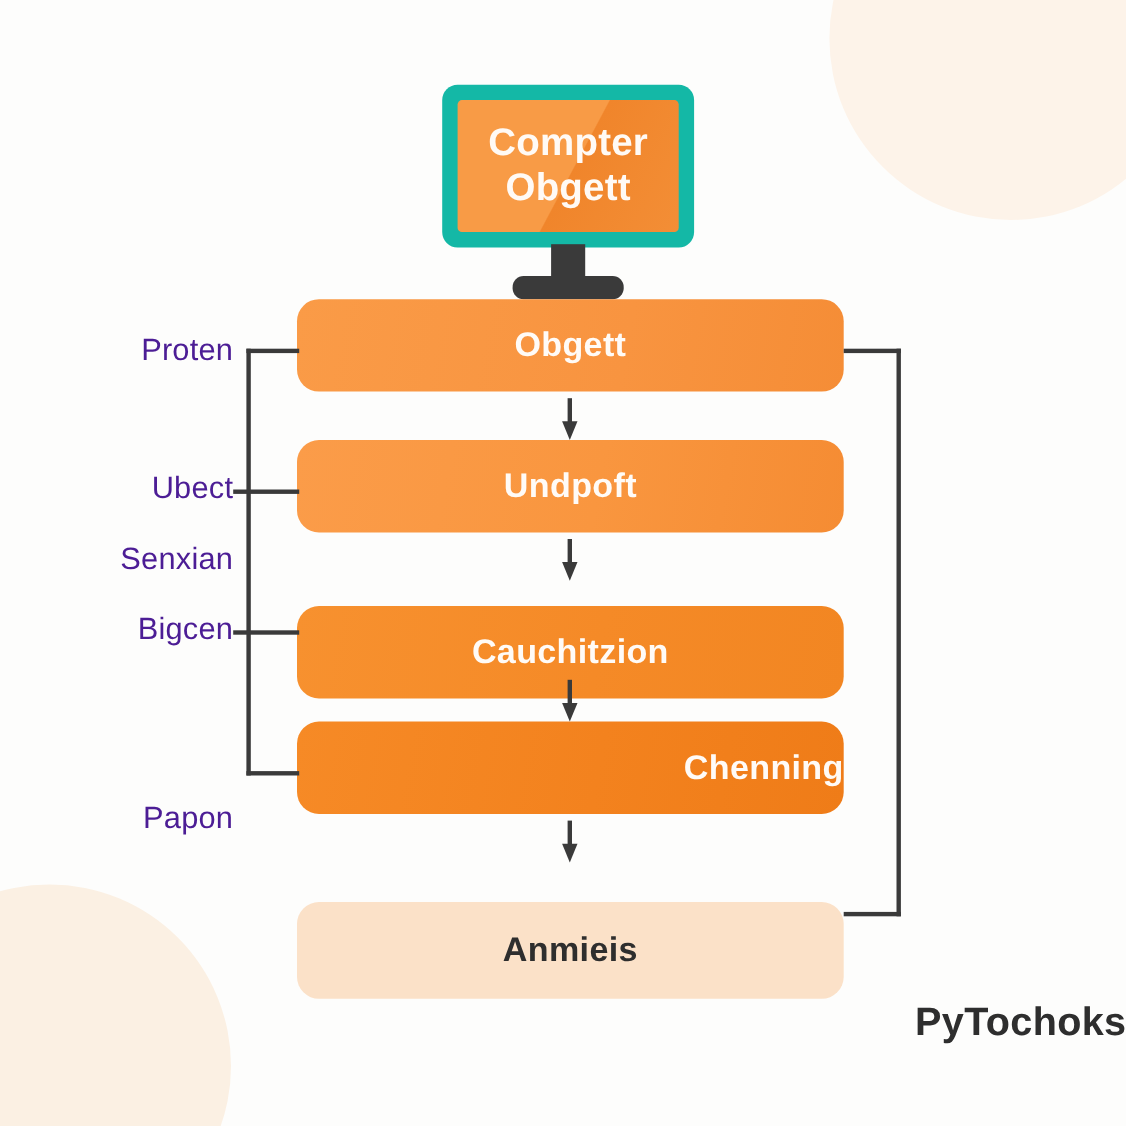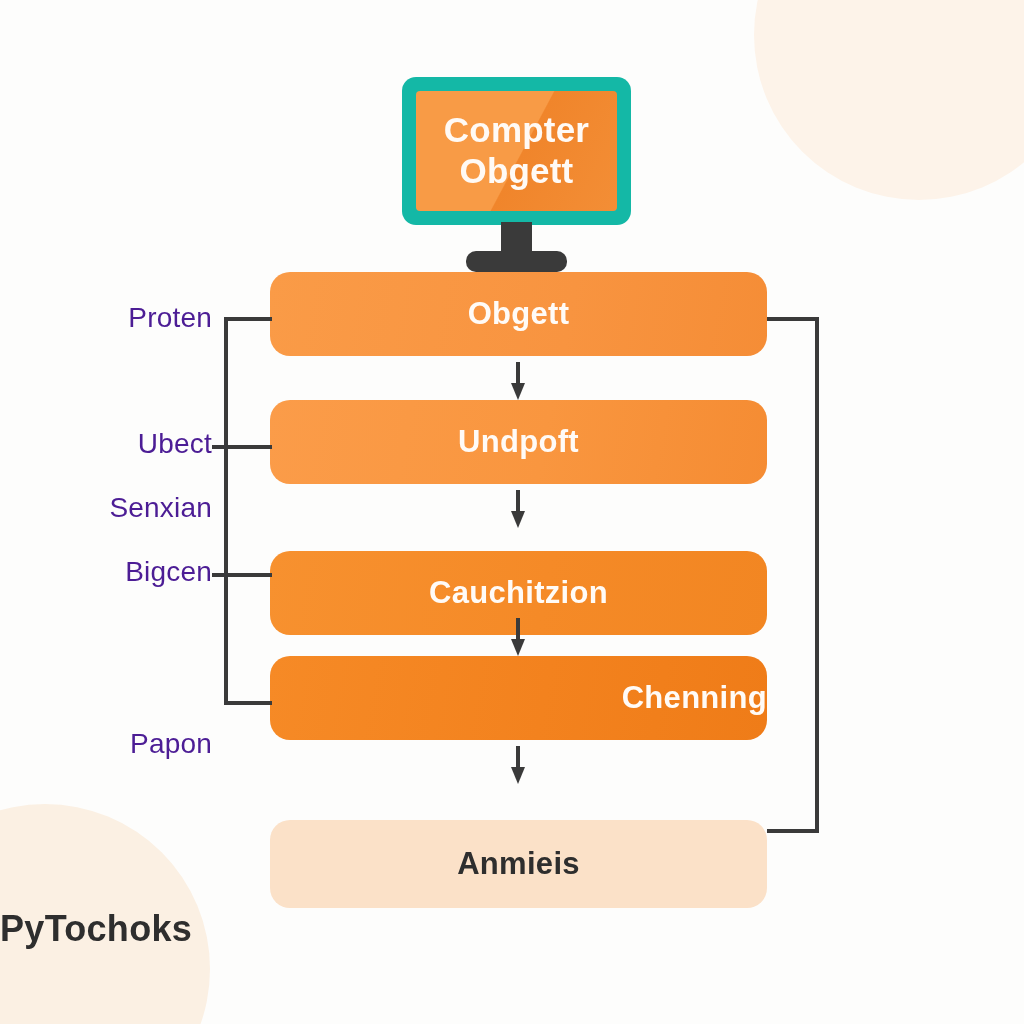--- a/index.html
+++ b/index.html
@@ -231,21 +231,21 @@
   #side-label-2 { top: 492px; margin-left: 12px; }
   #side-label-3 { top: 556px; }
   #side-label-4 { top: 684px; margin-top: 44px; }
 
   
   #footer-caption {
     position: absolute;
     left: 0;
     top: 908px;
     width: 1024px;
-    text-align: left;
+    text-align: right;
     font-size: 36px;
     font-weight: bold;
     color: #2E2E2E;
     letter-spacing: 0.3px;
   }
 </style>
 </head>
 <body>
 
 <div id="stage">

